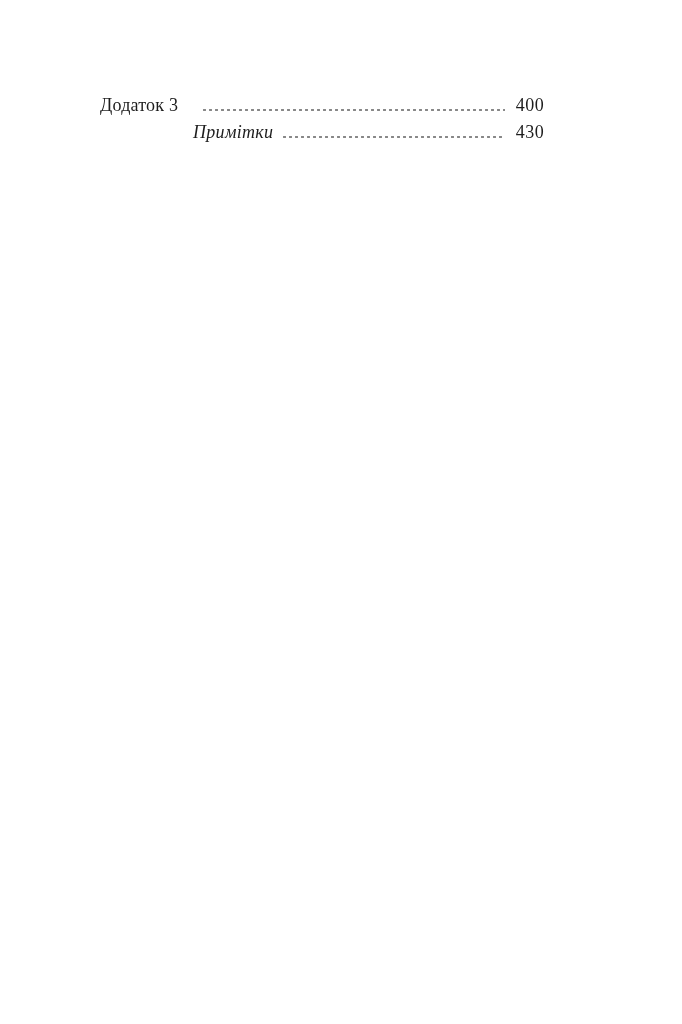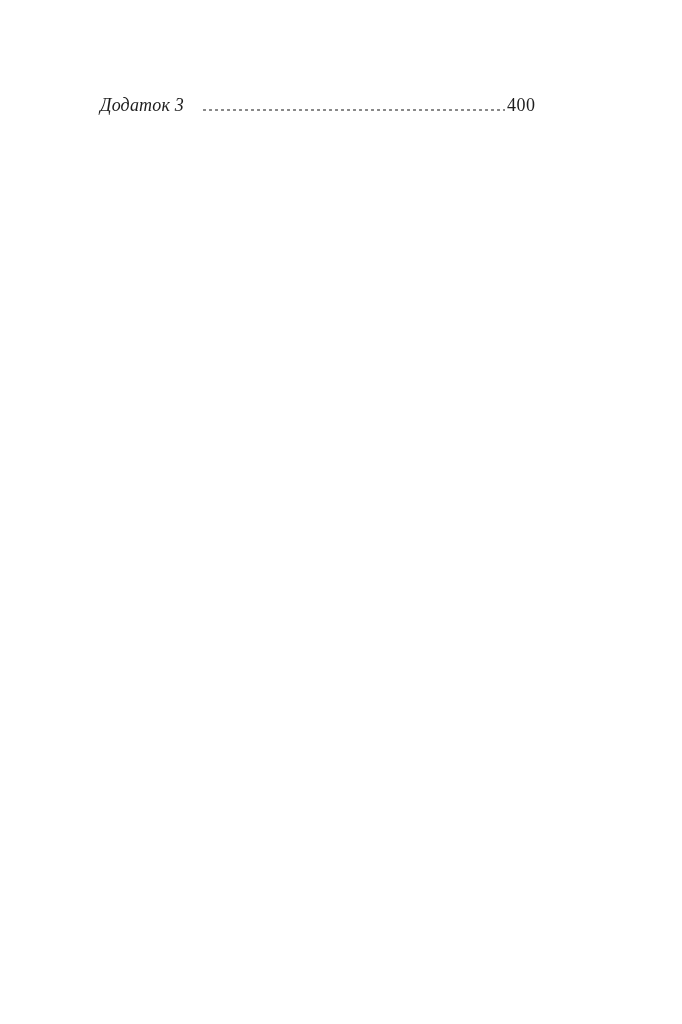--- a/index.html
+++ b/index.html
@@ -31,21 +31,20 @@
     line-height: 27px;
     font-size: 18px;
   }
 
   .toc-row.gap-above {
     margin-top: 16px;
   }
 
   .section-cell {
     flex: 0 0 93px;          
-    font-style: italic;
     letter-spacing: 0.2px;
   }
 
   .title-cell {
     flex: 0 0 auto;
     white-space: nowrap;
     letter-spacing: 0.3px;
   }
 
   .title-cell.italic {
@@ -57,35 +56,41 @@
     align-self: flex-end;
     height: 4px;
     margin: 0 2px 7px 10px;
     background-image: radial-gradient(circle at 1.5px 2px, #878787 1.1px, rgba(0,0,0,0) 1.5px);
     background-size: 6px 4px;
     background-repeat: repeat-x;
   }
 
   .page-num {
     flex: 0 0 46px;
-    text-align: left;
+    text-align: center;
     font-style: normal;
     letter-spacing: 0.5px;
     font-feature-settings: "onum" 1; 
   }
 </style>
 </head>
 <body>
 
 <div class="page">
   <div class="toc">
 
     <div class="toc-row">
       <span class="section-cell">Додаток 3</span>
       <span class="dot-leader"></span>
       <span class="page-num">400</span>
     </div>
 
 
 
+    <div class="toc-row">
+      <span class="section-cell"></span>
+      <span class="title-cell italic">Примітки</span>
+      <span class="dot-leader"></span>
+      <span class="page-num">430</span>
+    </div>
 
   </div>
 </div>
 
 </body></html>

